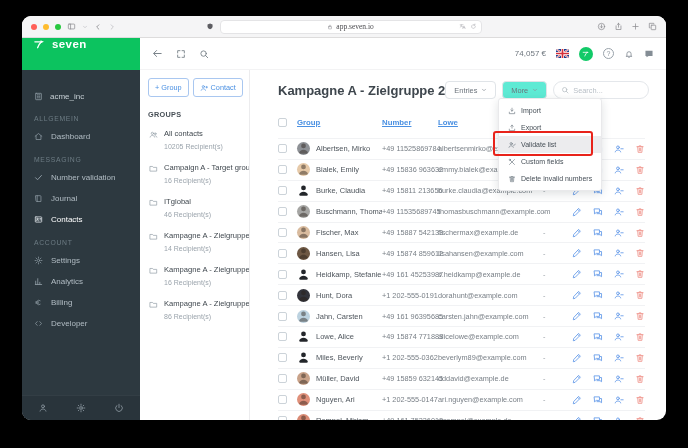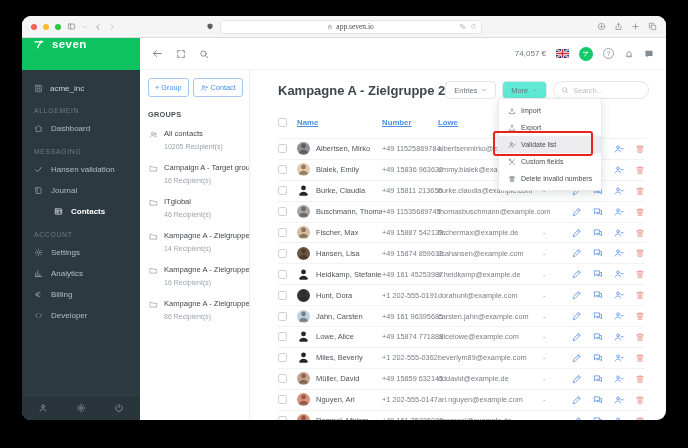--- a/index.html
+++ b/index.html
@@ -19,27 +19,27 @@
   .addr { flex:0 0 262px; margin-left:auto; margin-right:auto; height:14px; background:#fff; border:1px solid #e4e4e6; border-radius:4px; display:flex; align-items:center; justify-content:center; gap:3px; position:relative; font-size:7.5px; color:#4c4c50; }
   .addr .tail { position:absolute; right:4px; display:flex; gap:4px; color:#b2b2b6; }
   .b-left { display:flex; align-items:center; gap:6px; width:190px; }
   .b-right { display:flex; align-items:center; gap:8px; width:190px; justify-content:flex-end; }
 
   
   .app { flex:1; display:flex; min-height:0; }
   .sidebar { width:118px; background:#2d3940; display:flex; flex-direction:column; flex:0 0 auto; }
   .logo-block { height:32px; background:#0cc35f; display:flex; align-items:flex-start; padding-left:11px; gap:6px; color:#fff; }
   .logo-text { font-size:11.5px; font-weight:bold; letter-spacing:.4px; color:#fff; }
-  .s-nav { flex:1; padding-top:9px; overflow:hidden; }
+  .s-nav { flex:1; padding-top:17px; overflow:hidden; }
   .s-work { display:flex; align-items:center; gap:7px; padding:5px 0 5px 12px; color:#c7d0d5; font-size:8px; }
   .s-work .ic { color:#94a1a9; }
   .s-label { padding:9px 0 4px 12px; font-size:6.8px; letter-spacing:.7px; color:#6d7c84; }
   .s-item { display:flex; align-items:center; gap:8px; padding:6px 0 6px 12px; font-size:8px; color:#b2bdc4; cursor:pointer; }
   .s-item .ic { color:#8c99a1; }
-  .s-item.active { color:#fff; font-weight:bold;margin-left:20px; }
+  .s-item.active { color:#fff; font-weight:normal; }
   .s-item.active .ic { color:#e8eef1; }
   .s-footer { height:25px; background:#29343b; border-top:1px solid rgba(255,255,255,.05); display:flex; align-items:center; justify-content:space-between; padding:0 16px; color:#8d99a1; flex:0 0 auto; }
 
   .right-pane { flex:1; display:flex; flex-direction:column; min-width:0; }
   .app-header { height:32px; display:flex; align-items:center; padding:0 12px; border-bottom:1px solid #f3f3f4; flex:0 0 auto; background:#fff; }
   .ah-left { display:flex; align-items:center; gap:13px; color:#6f7880; }
   .ah-right { margin-left:auto; display:flex; align-items:center; gap:10px; }
   .balance { font-size:8px; color:#6d757d; }
   .flag { width:13px; height:9px; border-radius:1.5px; overflow:hidden; flex:0 0 auto; }
   .flag svg { display:block; width:100%; height:100%; }
@@ -223,21 +223,21 @@
             </span>
             <span>Dashboard</span>
           </div>
           <div class="s-label">MESSAGING</div>
           <div class="s-item">
             <span class="ic ic-9">
               <svg viewBox="0 0 24 24" fill="none" stroke="currentColor" stroke-width="2.6" stroke-linecap="round" stroke-linejoin="round">
                 <path d="M4 12.5l5.5 5.5L20 6.5"></path>
               </svg>
             </span>
-            <span>Hansen validation</span>
+            <span>Number validation</span>
           </div>
           <div class="s-item">
             <span class="ic ic-9">
               <svg viewBox="0 0 24 24" fill="none" stroke="currentColor" stroke-width="2" stroke-linecap="round" stroke-linejoin="round">
                 <path d="M5 4.5h11.5a2 2 0 012 2V20H7a2 2 0 01-2-2z"></path>
                 <path d="M8.5 4.5V20"></path>
               </svg>
             </span>
             <span>Journal</span>
           </div>
@@ -487,21 +487,21 @@
                       <path d="M15.8 15.8L21 21"></path>
                     </svg>
                   </span>
                 <input placeholder="Search..." style="">
               </span>
             </div>
           </div>
 
           <div class="thead">
             <span class="cb"></span>
-            <span class="h-name th-link">Name</span>
+            <span class="h-name th-link">Group</span>
             <span class="h-number th-link">Number</span>
             <span class="h-email th-link">Lowe</span>
           </div>
 
           <div class="rows" id="rows">
               <div class="trow">
                 <span class="cb"></span>
                 <span class="avatar av-photo" style="background: rgb(142, 145, 150);">
                   <svg viewBox="0 0 24 24" fill="currentColor" stroke="none">
                     <circle cx="12" cy="7.2" r="4.4"></circle>

